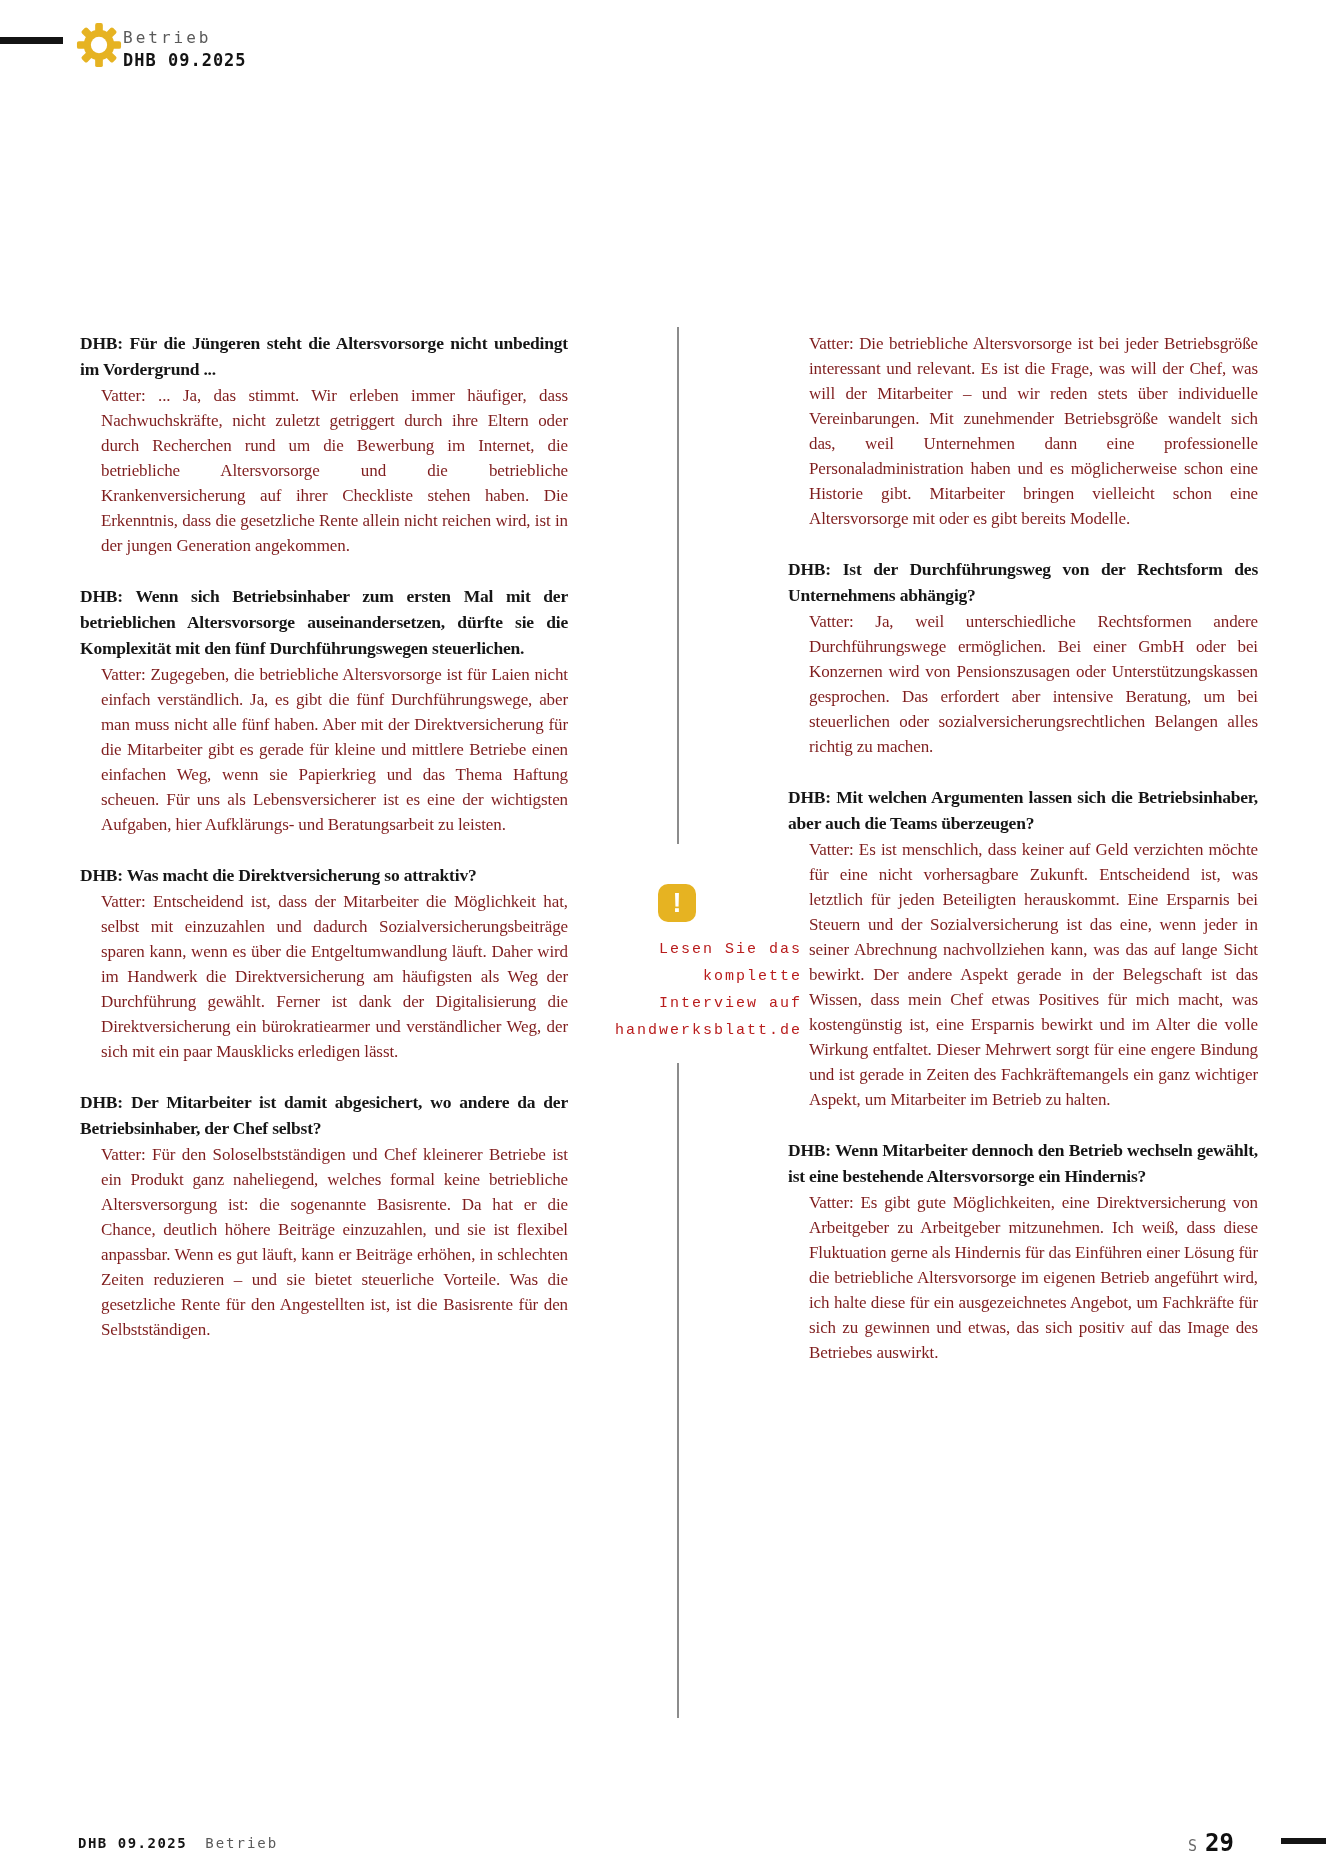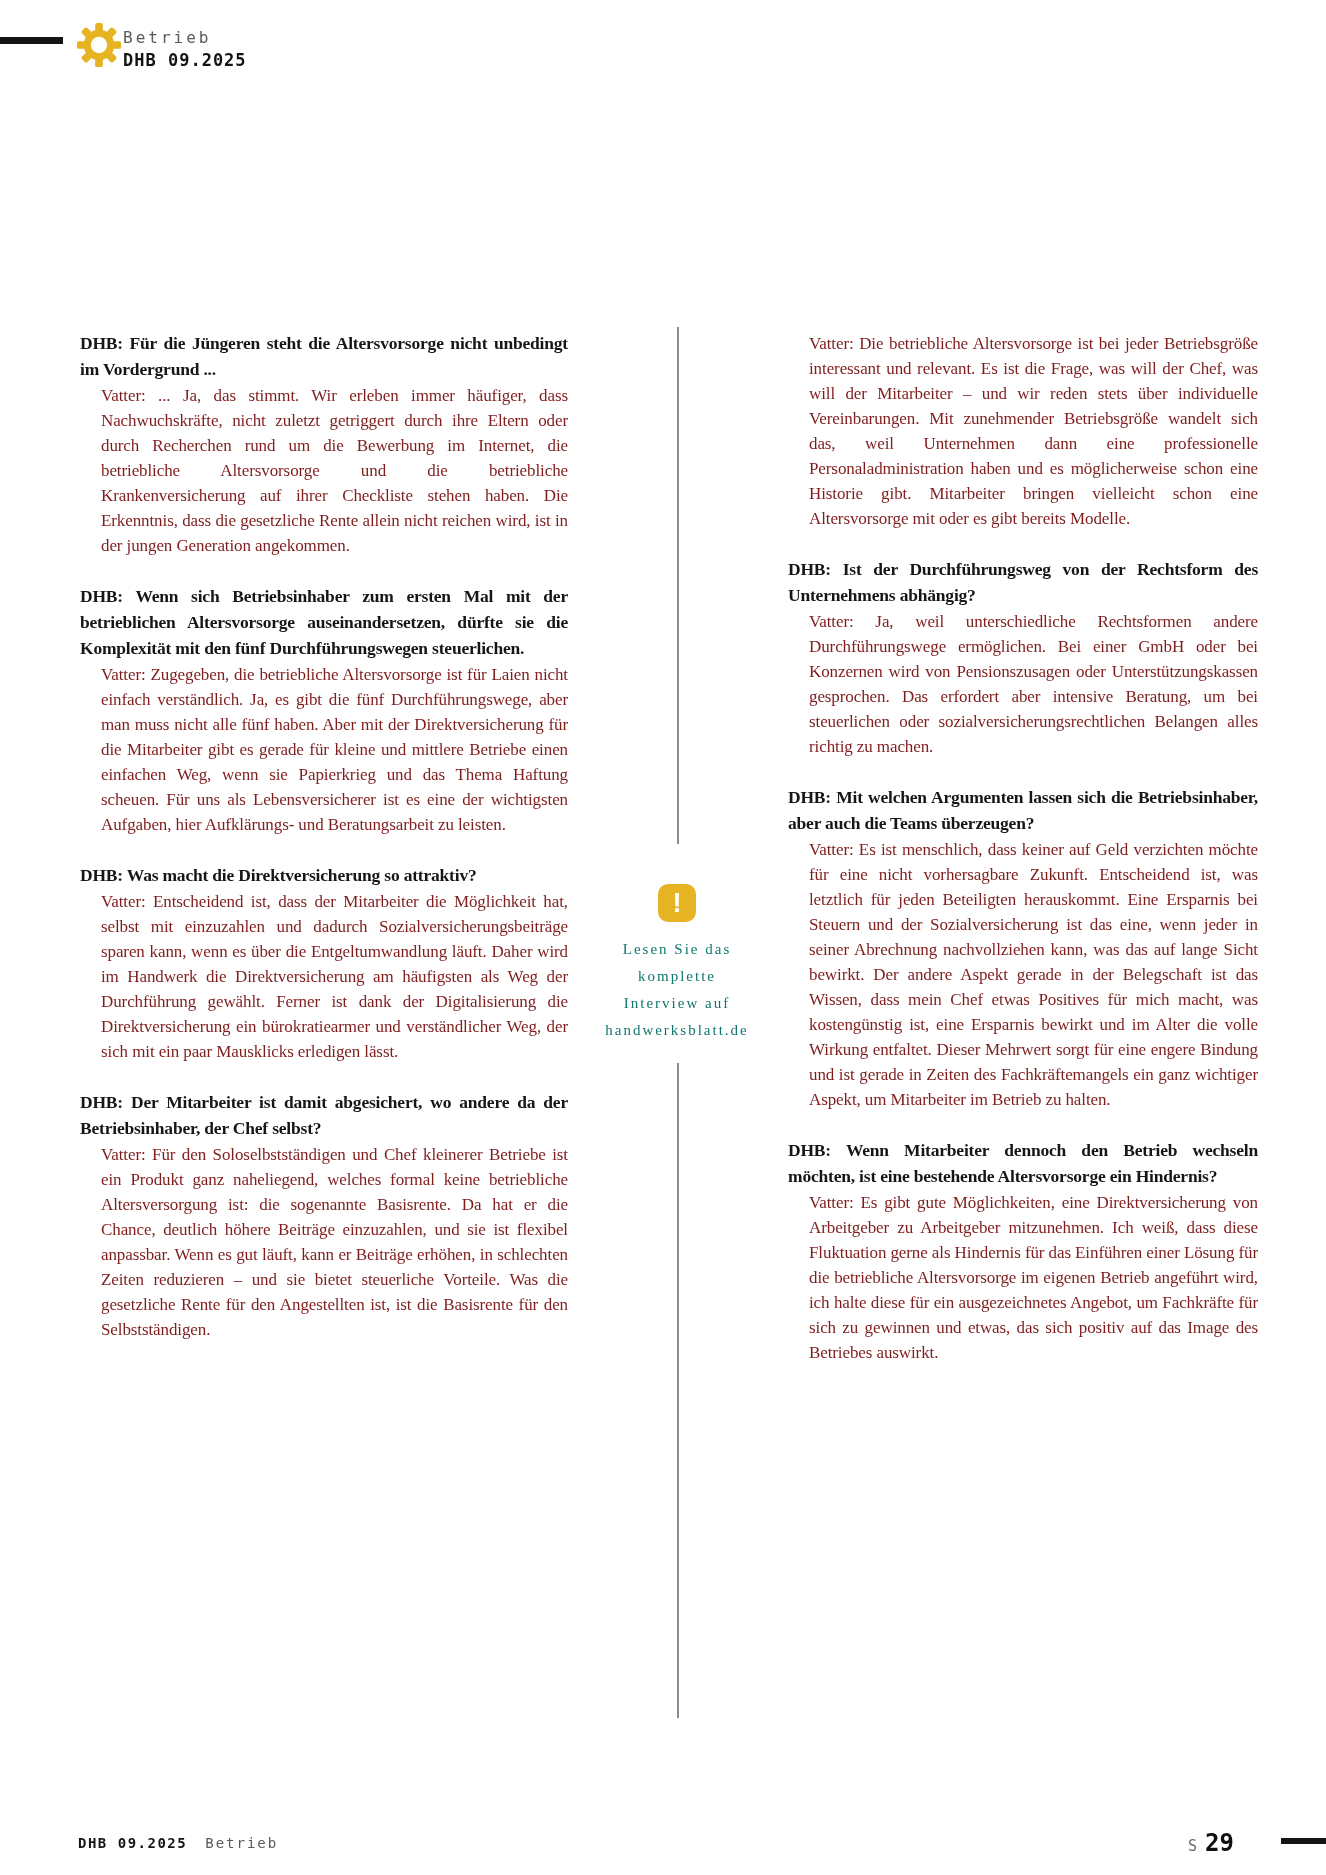--- a/index.html
+++ b/index.html
@@ -22,22 +22,22 @@
   .question{font-weight:bold;font-size:17.5px;line-height:26px;letter-spacing:-0.2px;color:#161616;}
   .answer{font-size:17px;line-height:25px;letter-spacing:-0.1px;color:#7f1d1d;padding-left:21px;margin-top:1px;}
   
   .divider{position:absolute;left:677px;width:2px;background:#8c8c8c;}
   .divider-top{top:327px;height:517px;}
   .divider-bottom{top:1063px;height:655px;}
   .callout{position:absolute;left:552px;top:884px;width:250px;text-align:center;cursor:pointer;}
   .alert-badge{width:38px;height:38px;border-radius:10px;background:#e6b322;margin:0 auto 14px auto;
     color:#ffffff;font-weight:bold;font-size:27px;line-height:38px;text-align:center;
     font-family:"Liberation Sans",sans-serif;}
-  .callout-line{font-family:Liberation Serif, serif;font-size:15px;line-height:27px;
-    letter-spacing:2px;color:#0f766e;white-space:nowrap;}
+  .callout-line{font-family:Liberation Mono, monospace;font-size:15px;line-height:27px;
+    letter-spacing:2px;color:#b91c1c;white-space:nowrap;text-align:right;}
   
   .footer-left{position:absolute;left:78px;top:1835px;display:flex;gap:18px;align-items:baseline;
     font-family:"DejaVu Sans Mono",monospace;}
   .footer-issue{font-size:14px;font-weight:bold;letter-spacing:1.5px;color:#141414;}
   .footer-section{font-size:14px;letter-spacing:2px;color:#5a5a5a;}
   .footer-page{position:absolute;left:1188px;top:1829px;display:flex;gap:7px;align-items:baseline;}
   .page-prefix{font-family:"DejaVu Sans Mono",monospace;font-size:15px;color:#6a6a6a;letter-spacing:1px;}
   .page-number{font-family:"DejaVu Sans Mono",monospace;font-size:24px;font-weight:bold;color:#101010;}
   .bottom-rule{position:absolute;left:1281px;top:1838px;width:45px;height:6px;background:#141414;}
 </style>
@@ -103,21 +103,21 @@
   </div>
   <div class="qa-block">
     <div class="question">DHB: Ist der Durchführungsweg von der Rechtsform des Unternehmens abhängig?</div>
     <div class="answer">Vatter: Ja, weil unterschiedliche Rechtsformen andere Durchführungswege ermöglichen. Bei einer GmbH oder bei Konzernen wird von Pensionszusagen oder Unterstützungskassen gesprochen. Das erfordert aber intensive Beratung, um bei steuerlichen oder sozialversicherungsrechtlichen Belangen alles richtig zu machen.</div>
   </div>
   <div class="qa-block">
     <div class="question">DHB: Mit welchen Argumenten lassen sich die Betriebsinhaber, aber auch die Teams überzeugen?</div>
     <div class="answer">Vatter: Es ist menschlich, dass keiner auf Geld verzichten möchte für eine nicht vorhersagbare Zukunft. Entscheidend ist, was letztlich für jeden Beteiligten herauskommt. Eine Ersparnis bei Steuern und der Sozialversicherung ist das eine, wenn jeder in seiner Abrechnung nachvollziehen kann, was das auf lange Sicht bewirkt. Der andere Aspekt gerade in der Belegschaft ist das Wissen, dass mein Chef etwas Positives für mich macht, was kostengünstig ist, eine Ersparnis bewirkt und im Alter die volle Wirkung entfaltet. Dieser Mehrwert sorgt für eine engere Bindung und ist gerade in Zeiten des Fachkräftemangels ein ganz wichtiger Aspekt, um Mitarbeiter im Betrieb zu halten.</div>
   </div>
   <div class="qa-block">
-    <div class="question">DHB: Wenn Mitarbeiter dennoch den Betrieb wechseln möchten, ist eine bestehende Altersvorsorge ein Hindernis?</div>
+    <div class="question">DHB: Wenn Mitarbeiter dennoch den Betrieb wechseln gewählt, ist eine bestehende Altersvorsorge ein Hindernis?</div>
     <div class="answer">Vatter: Es gibt gute Möglichkeiten, eine Direktversicherung von Arbeitgeber zu Arbeitgeber mitzunehmen. Ich weiß, dass diese Fluktuation gerne als Hindernis für das Einführen einer Lösung für die betriebliche Altersvorsorge im eigenen Betrieb angeführt wird, ich halte diese für ein ausgezeichnetes Angebot, um Fachkräfte für sich zu gewinnen und etwas, das sich positiv auf das Image des Betriebes auswirkt.</div>
   </div>
 </div>
 
 <div class="footer-left">
   <span class="footer-issue">DHB 09.2025</span>
   <span class="footer-section">Betrieb</span>
 </div>
 
 <div class="footer-page">

